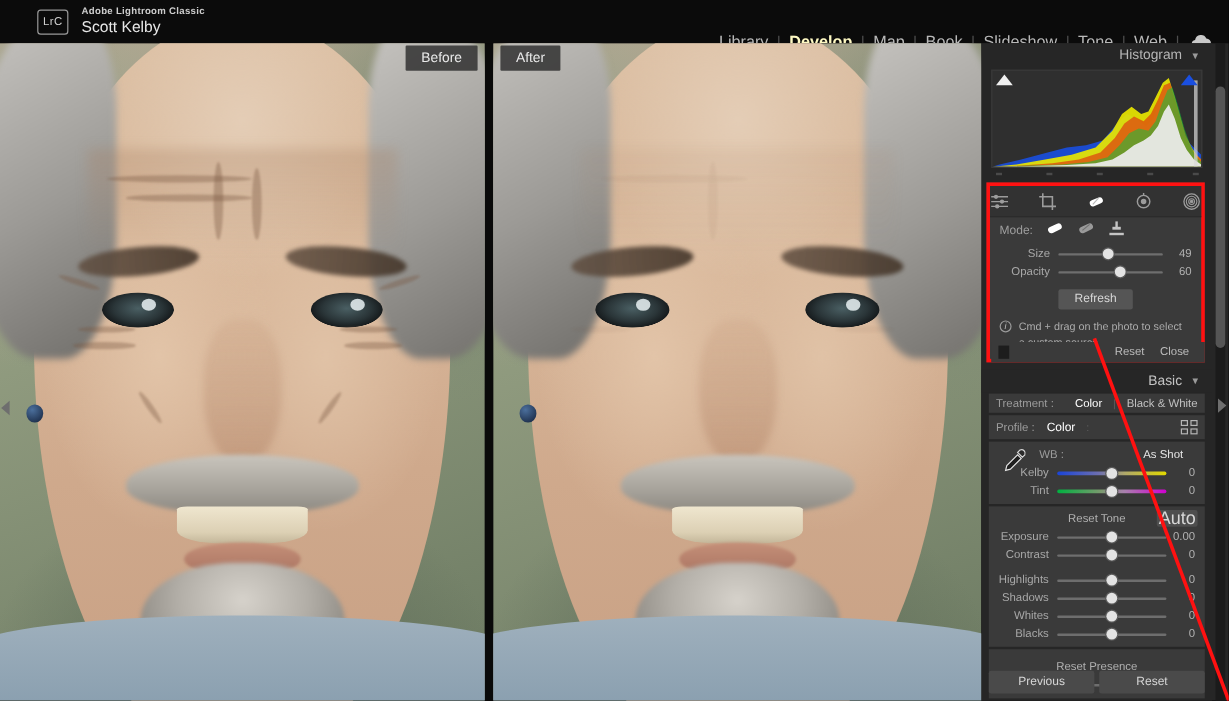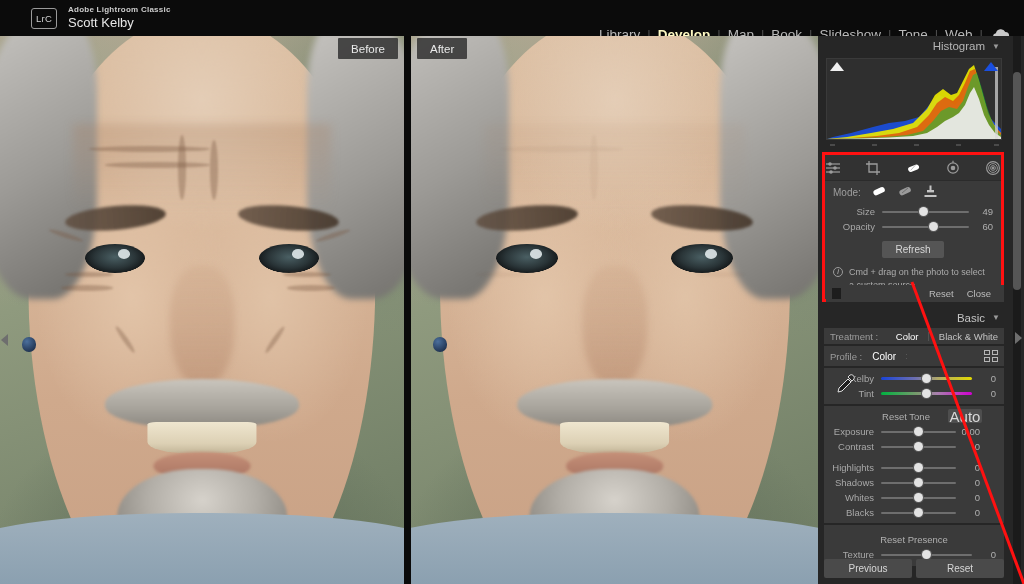--- a/index.html
+++ b/index.html
@@ -564,39 +564,43 @@
           </span>
         </div>
 
         <div class="brow-line wb-block">
           <span class="eyedrop">
             <svg width="24" height="22" viewBox="0 0 24 22">
                 <path d="M17 3 a3 3 0 0 1 4 4 l-2 2 -4-4 z" fill="#2a2a2a" stroke="#d6d6d6" stroke-width="1"></path>
                 <path d="M15 7 l3 3 -9 9 -4 1 1-4 z" fill="#1f1f1f" stroke="#e2e2e2" stroke-width="1"></path>
               </svg>
           </span>
+          <div class="wb-row">
+            <span class="wb-lbl">WB :</span>
+            <span class="wb-val">As Shot</span>
+          </div>
           <div class="sl-row">
             <span class="sl-name">Kelby</span>
             <span class="sl-track">
               <span class="grad-line grad-temp"></span>
               <span class="sl-knob" style="left:50%"></span>
             </span>
             <span class="sl-val">0</span>
           </div>
           <div class="sl-row">
             <span class="sl-name">Tint</span>
             <span class="sl-track">
               <span class="grad-line grad-tint"></span>
               <span class="sl-knob" style="left:50%"></span>
             </span>
             <span class="sl-val">0</span>
           </div>
         </div>
 
-        <div class="brow-line" style="padding:2px 16px 3px 0">
+        <div class="brow-line" style="padding:2px 0 3px 0">
           <div class="sec-head">
             <span class="sec-title">Reset Tone</span>
             <span class="auto-btn">Auto</span>
           </div>
           <div class="sl-row">
             <span class="sl-name">Exposure</span>
             <span class="sl-track">
                 <span class="sl-line"></span>
                 <span class="sl-knob" style="left:50%"></span>
               </span>

